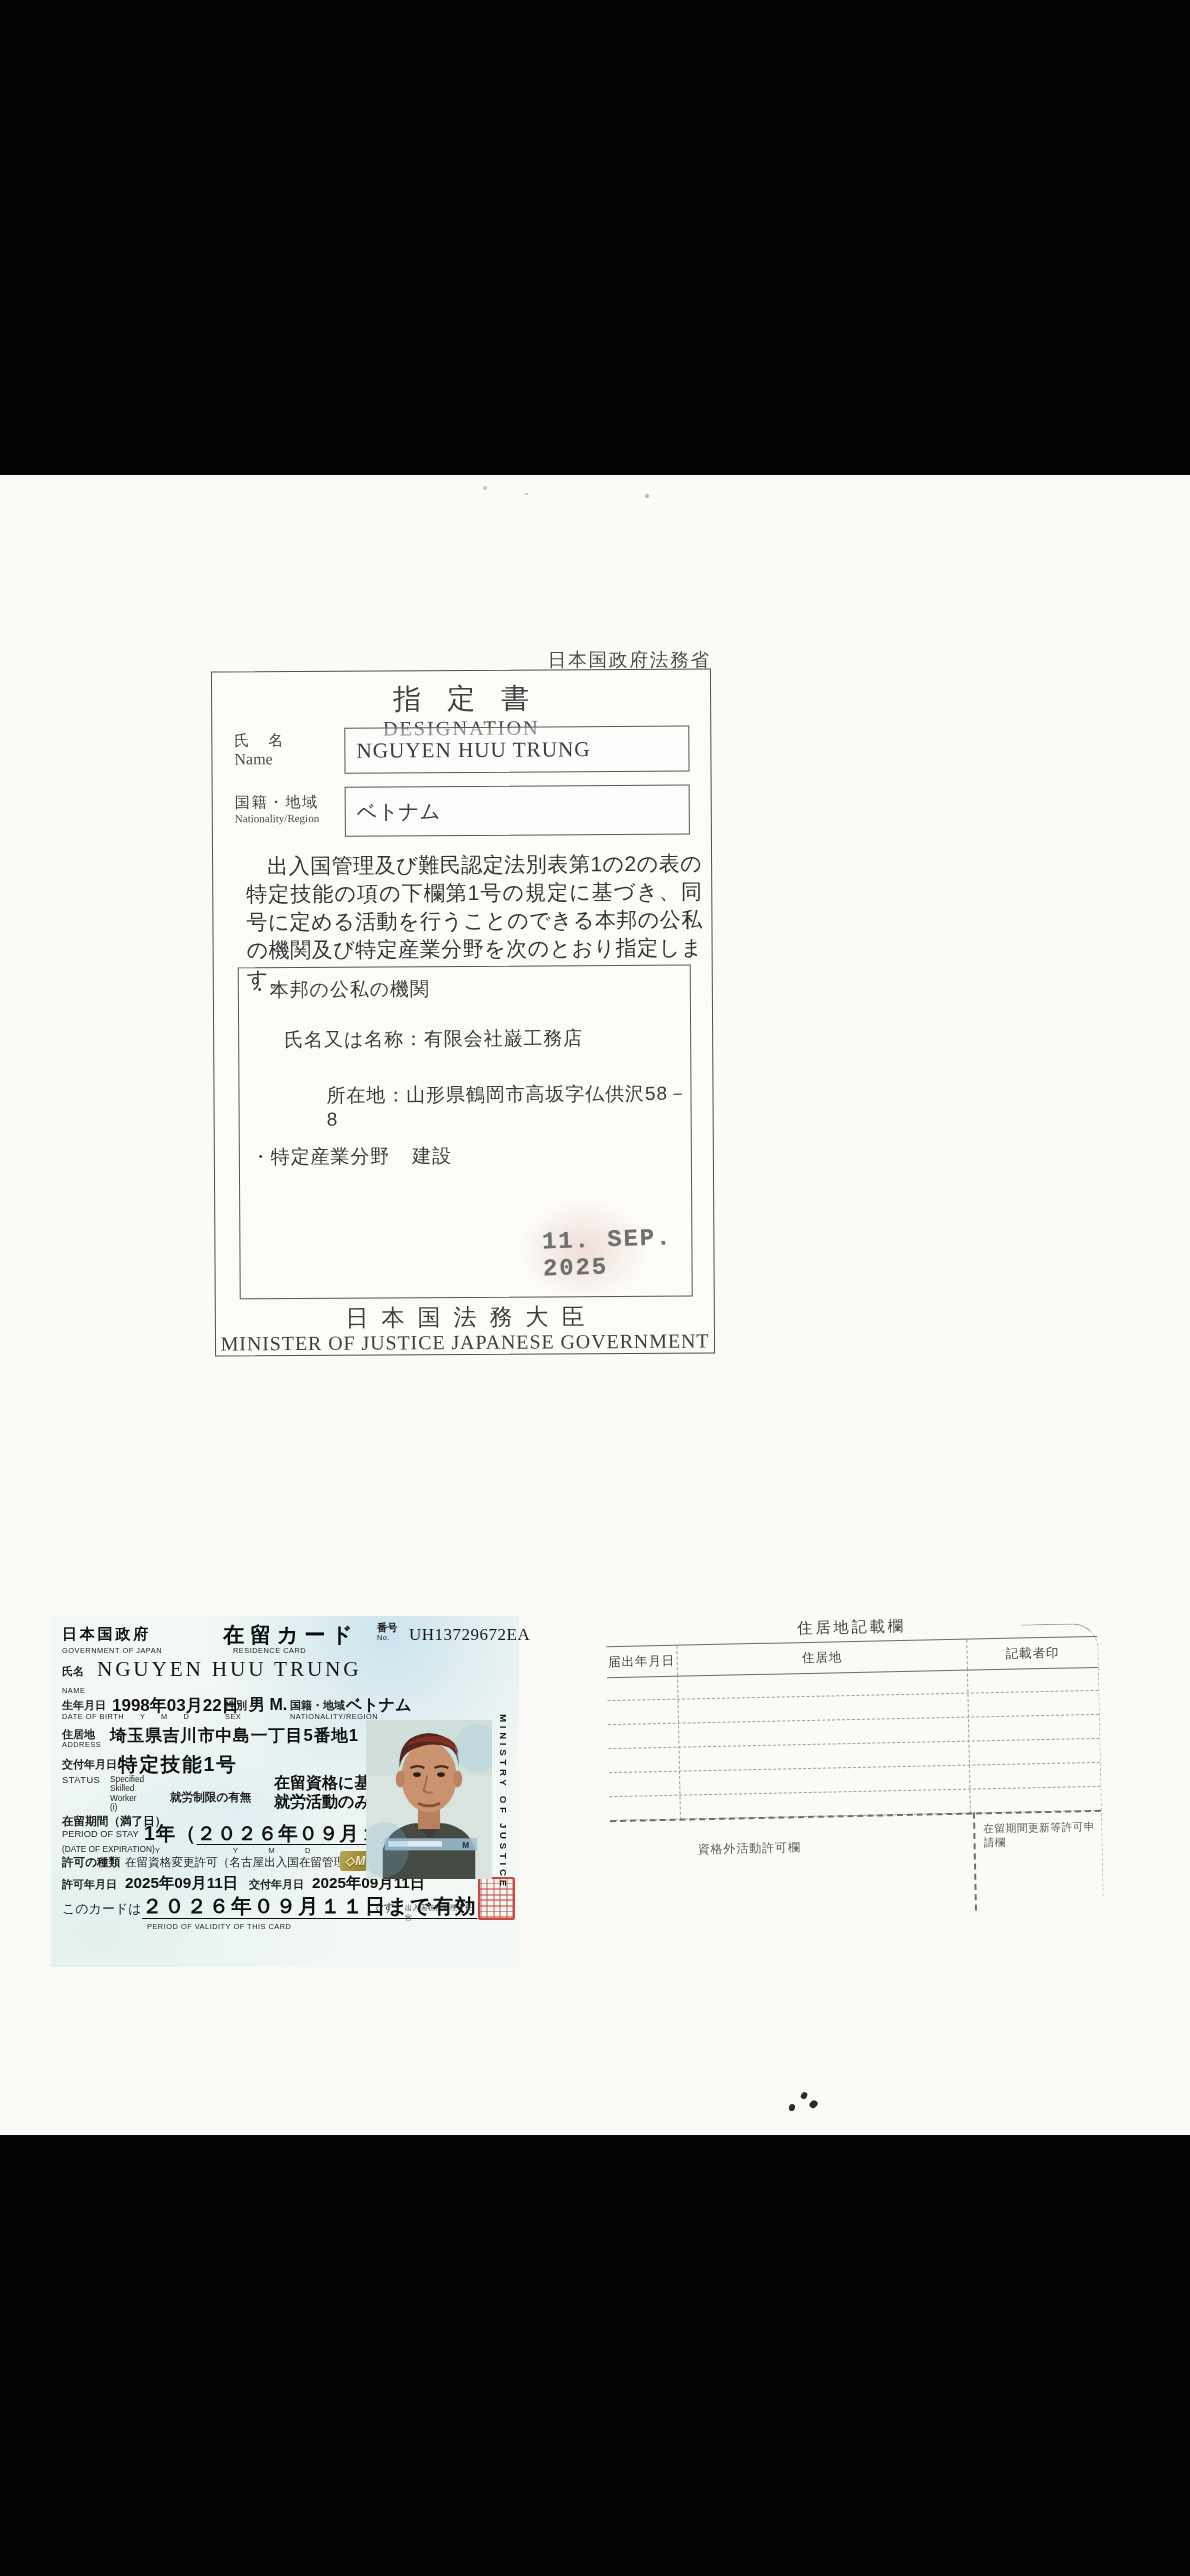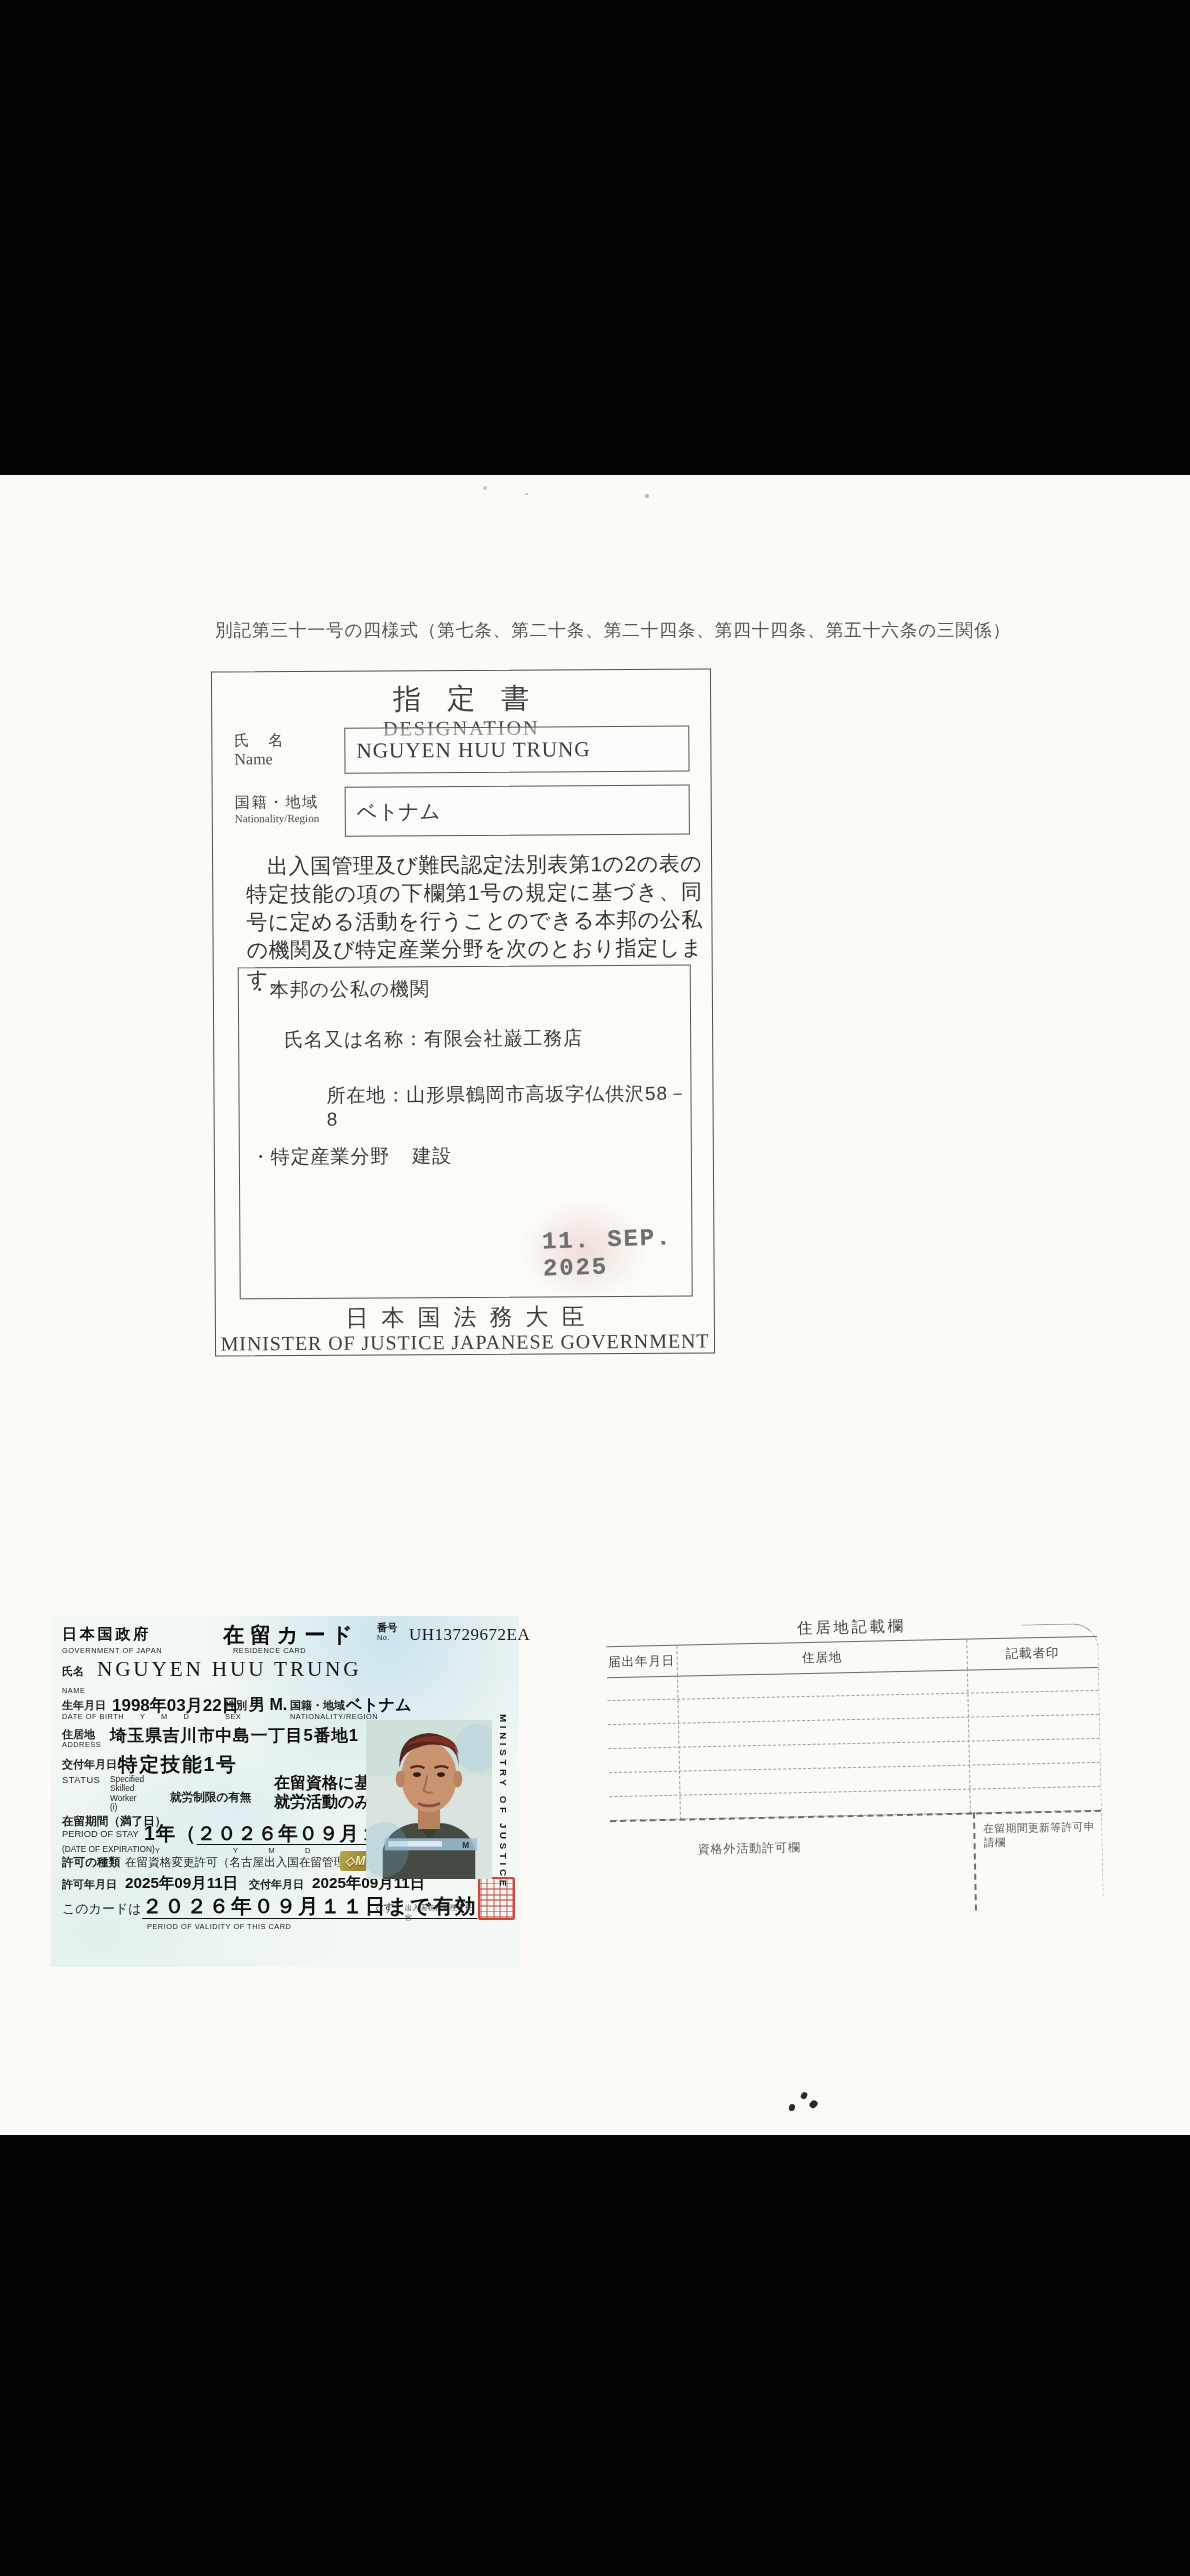--- a/index.html
+++ b/index.html
@@ -171,21 +171,21 @@
 
   
   .speck{border-radius:60% 40% 55% 45%;background:#2a2a2a;}
   .speck.light{background:#c9c6c0;}
 </style>
 </head>
 <body>
 
 <div class="abs page">
 
-  <div class="abs form-ref">別記第三十一号の四様式（第七条、第二十条、第二十四条、第四十四条、第五十六条の三関係）</div>
+  <div class="abs issuer-line">日本国政府法務省</div>
 
   <div class="abs outer-box">
     <div class="abs doc-title-ja">指定書</div>
     <div class="abs doc-title-en serif">DESIGNATION</div>
 
     <div class="abs" style="left:22px;top:59px;">
       <div class="fld-label-ja">氏　名</div>
       <div class="fld-label-en serif">Name</div>
     </div>
     <div class="abs input-box name-box serif">NGUYEN HUU TRUNG</div>

